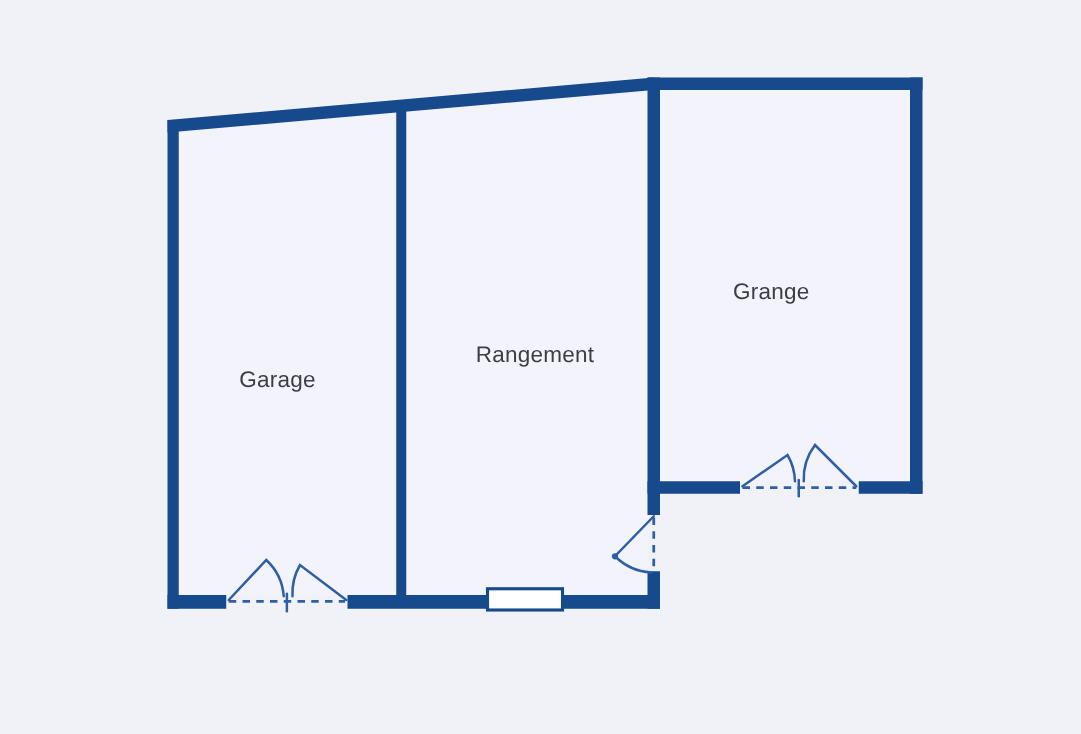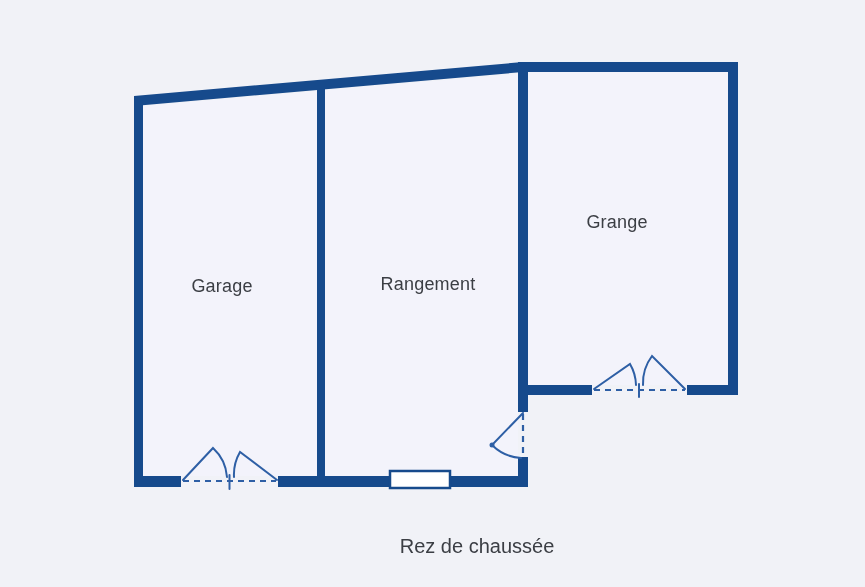--- a/index.html
+++ b/index.html
@@ -53,23 +53,23 @@
     user-select: none;
   }
   .caption {
     position: absolute;
     transform: translate(-50%, -50%);
     color: var(--label);
     font-size: 20px;
     white-space: nowrap;
     user-select: none;
   }
-  .label-garage    { left: 222px; top: 286px; }
+  .label-garage    { left: 222px; top: 304px; }
   .label-rangement { left: 428px; top: 284px; }
-  .label-grange    { left: 617px; top: 222px; }
+  .label-grange    { left: 617px; top: 234px; }
   .caption-floor   { left: 477px; top: 546px; }
 </style>
 </head>
 <body>
 
 <div class="stage">
 
   <svg width="865" height="587" viewBox="0 0 865 587">
 
     <g>
@@ -113,14 +113,13 @@
       <circle class="door-dot" cx="492" cy="445" r="2.5"></circle>
     </g>
 
     <rect class="window-rect" x="390" y="471" width="60" height="17"></rect>
   </svg>
 
   <div class="label label-garage">Garage</div>
   <div class="label label-rangement">Rangement</div>
   <div class="label label-grange">Grange</div>
 
-  <div class="caption caption-floor">Rez de chaussée</div>
 </div>
 
 </body></html>

